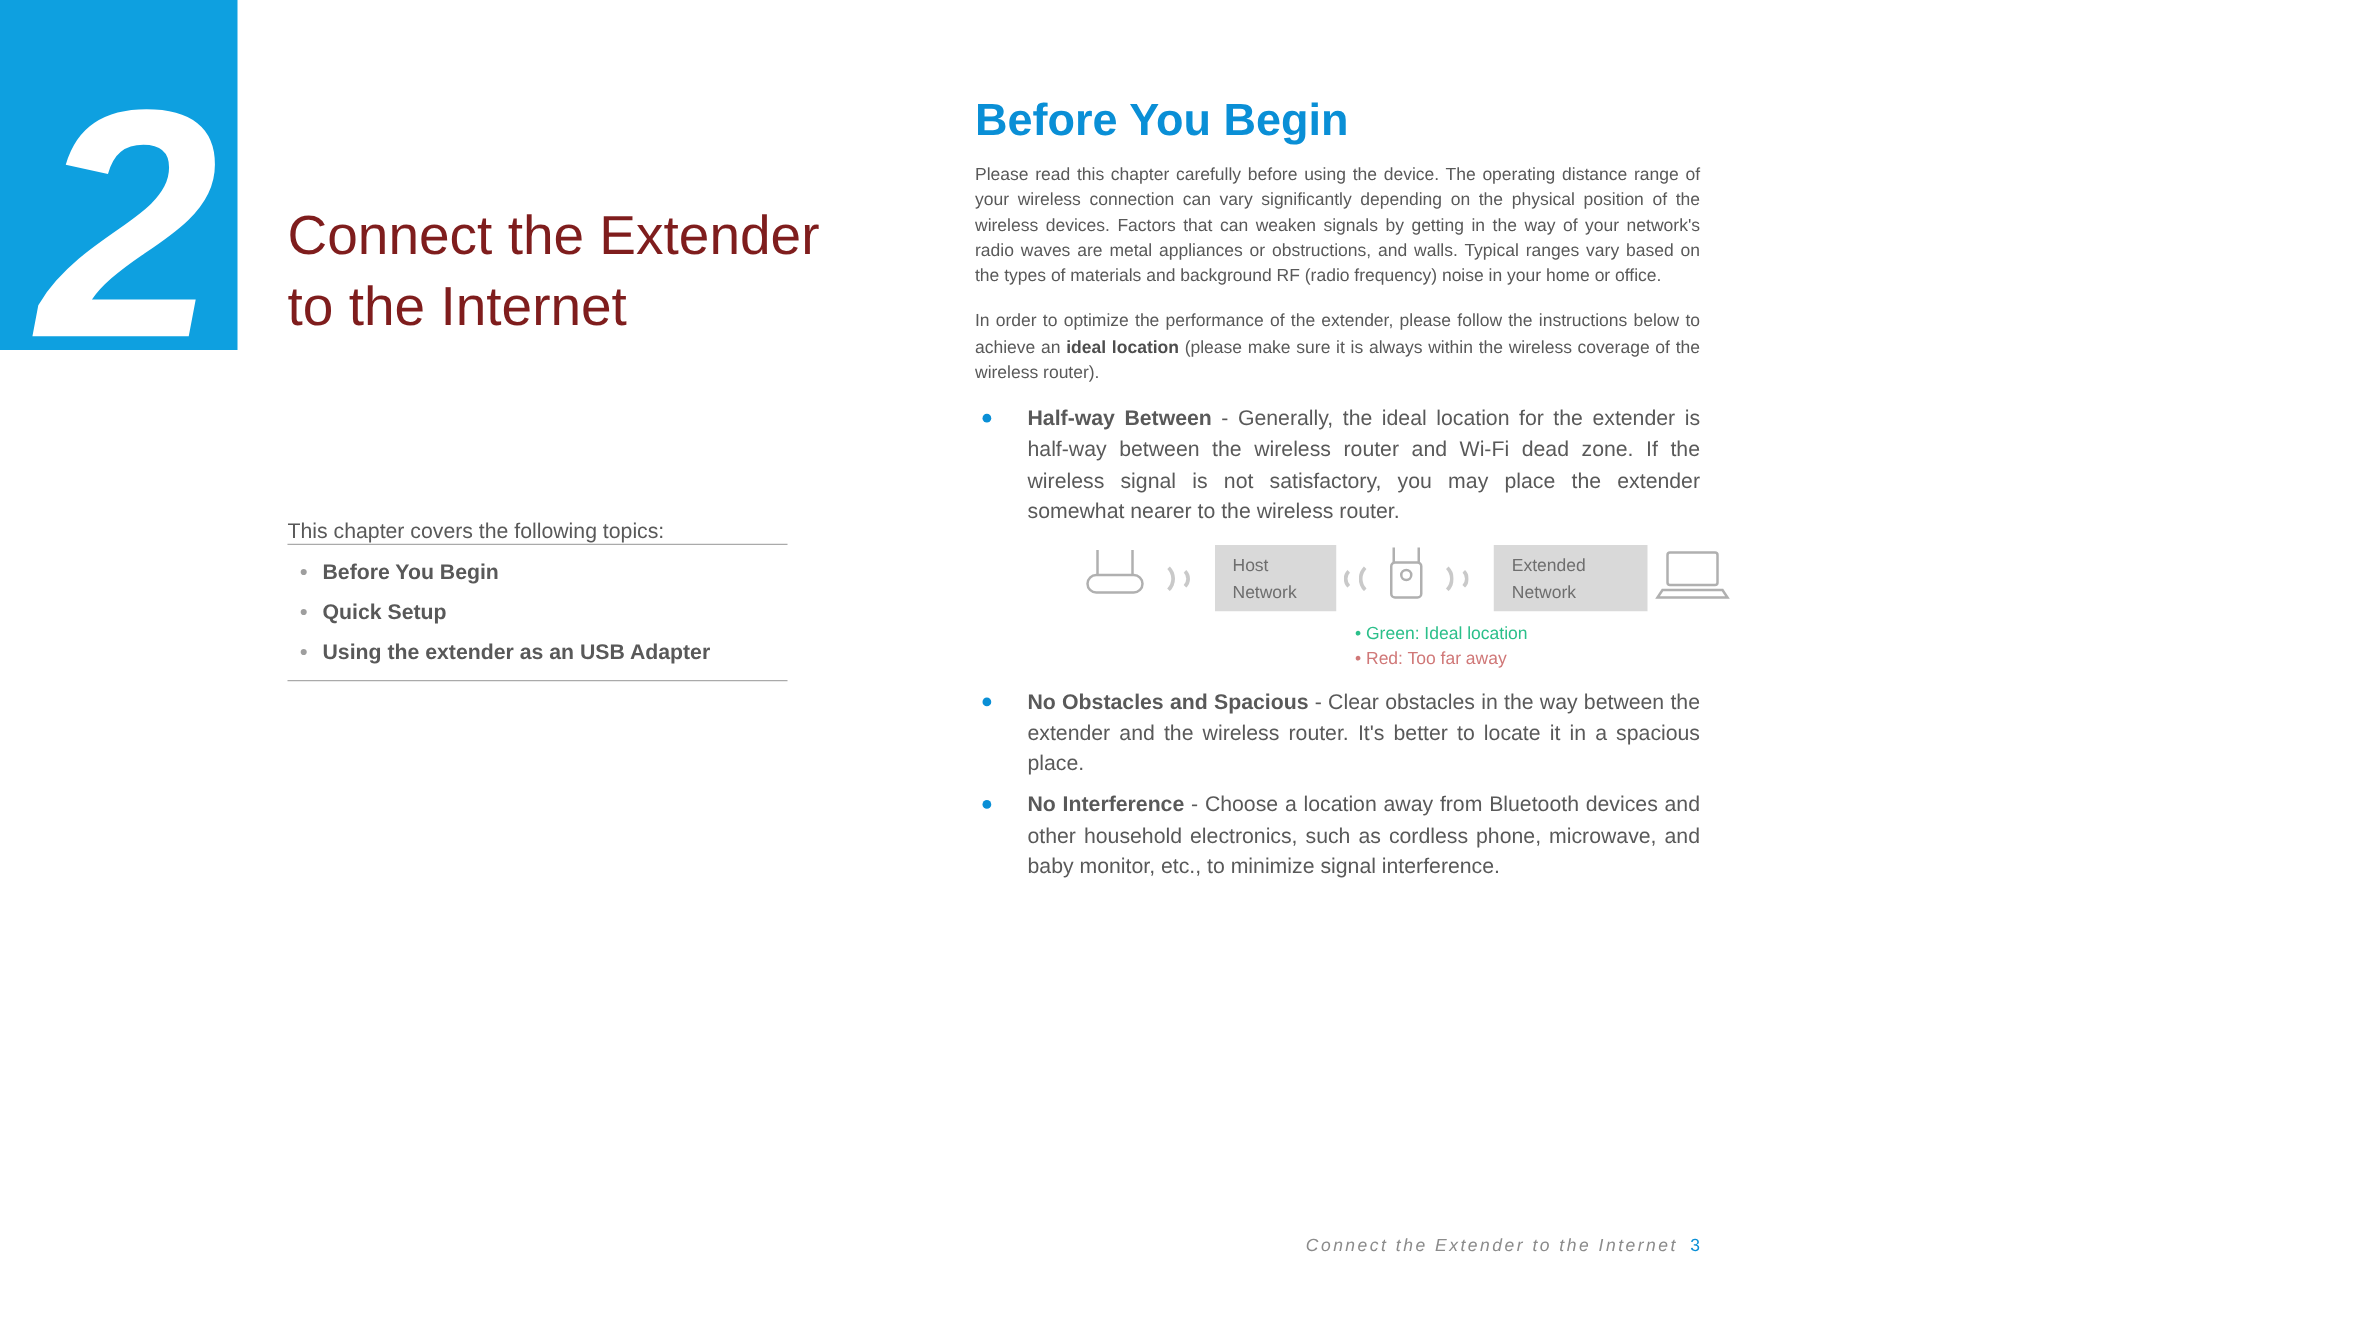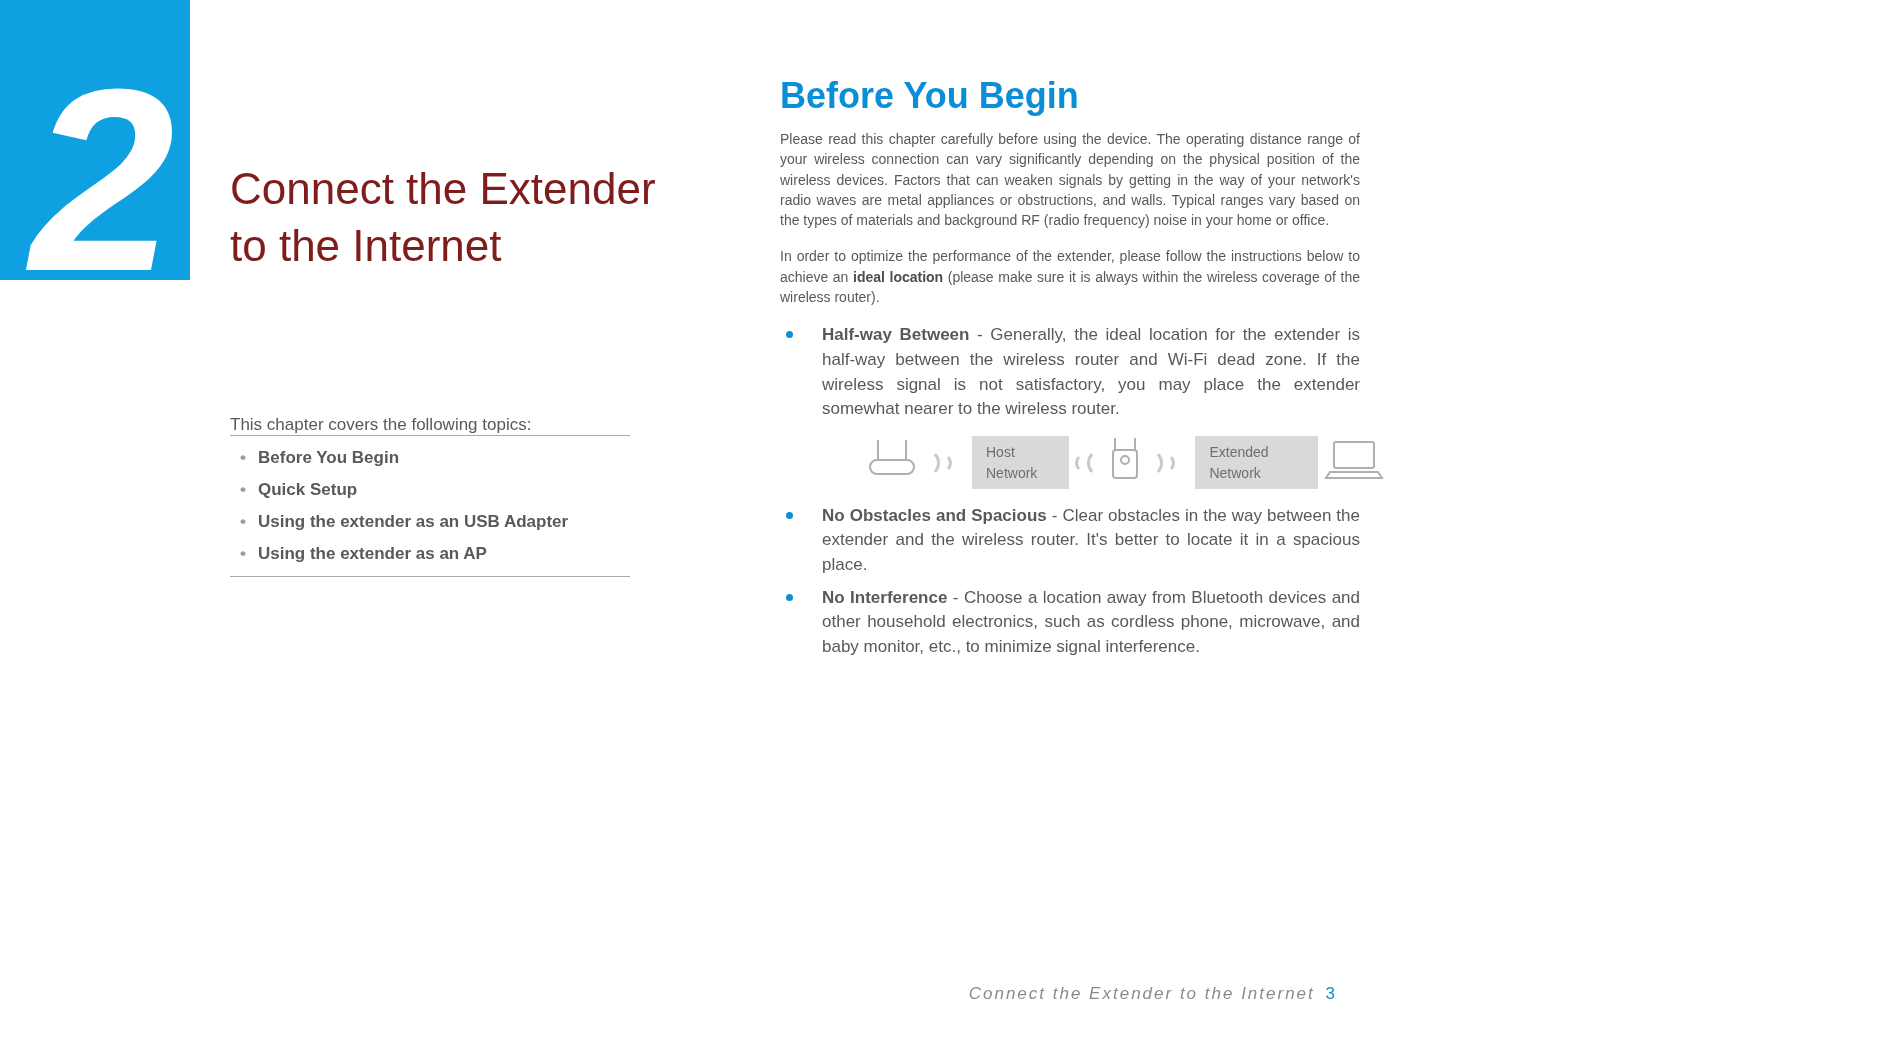--- a/index.html
+++ b/index.html
@@ -110,23 +110,23 @@
     display:inline-block;
     margin-left:14px;
   }
   .legend { margin-top:6px; margin-left:220px; font-size:14px; }
   .legend .g { color:#2bbf8a; }
   .legend .r { color:#d07878; }
   .legend .g::before, .legend .r::before { content:"• "; }
 
   .footer {
     position: absolute;
-    right: 556px;
+    right: 531px;
     bottom: 60px;
-    font-size: 17px;
+    font-size: 14px;
     font-style: italic;
     color: #8b8b8b;
     letter-spacing: 2px;
   }
   .footer .pnum { color:#0a8fd6; font-style: normal; margin-left:4px; letter-spacing:0; }
 </style>
 </head>
 <body>
 
 <div class="page">
@@ -140,21 +140,20 @@
     <span>to the Internet</span>
   </div>
 
   <div class="topics">
     <div class="intro">This chapter covers the following topics:</div>
     <hr>
     <ul>
       <li>Before You Begin</li>
       <li>Quick Setup</li>
       <li>Using the extender as an USB Adapter</li>
-      <li>Using the extender as an AP</li>
     </ul>
     <hr>
   </div>
 
   <div class="rightcol">
     <h2 class="section-h">Before You Begin</h2>
 
     <p class="para">Please read this chapter carefully before using the device. The operating distance range of your wireless connection can vary significantly depending on the physical position of the wireless devices. Factors that can weaken signals by getting in the way of your network's radio waves are metal appliances or obstructions, and walls. Typical ranges vary based on the types of materials and background RF (radio frequency) noise in your home or office.</p>
 
     <p class="para">
@@ -196,20 +195,24 @@
                 <span class="arc" style="height:20px;width:10px"></span>
               </span>
             <span class="netlabel">Extended Network</span>
             <span class="dev">
               <svg width="60" height="46" class="laptop-svg">
                   <rect x="10" y="6" width="40" height="26" rx="2"></rect>
                   <path d="M6 36 h48 l4 6 h-56 z"></path>
                 </svg>
             </span>
           </div>
+          <div class="legend">
+            <div class="g">Green: Ideal location</div>
+            <div class="r">Red: Too far away</div>
+          </div>
         </div>
       </li>
 
       <li>
         <b>No Obstacles and Spacious</b><span> - Clear obstacles in the way between the extender and the wireless router. It's better to locate it in a spacious place.</span>
       </li>
       <li>
         <b>No Interference</b><span> - Choose a location away from Bluetooth devices and other household electronics, such as cordless phone, microwave, and baby monitor, etc., to minimize signal interference.</span>
       </li>
     </ul>

